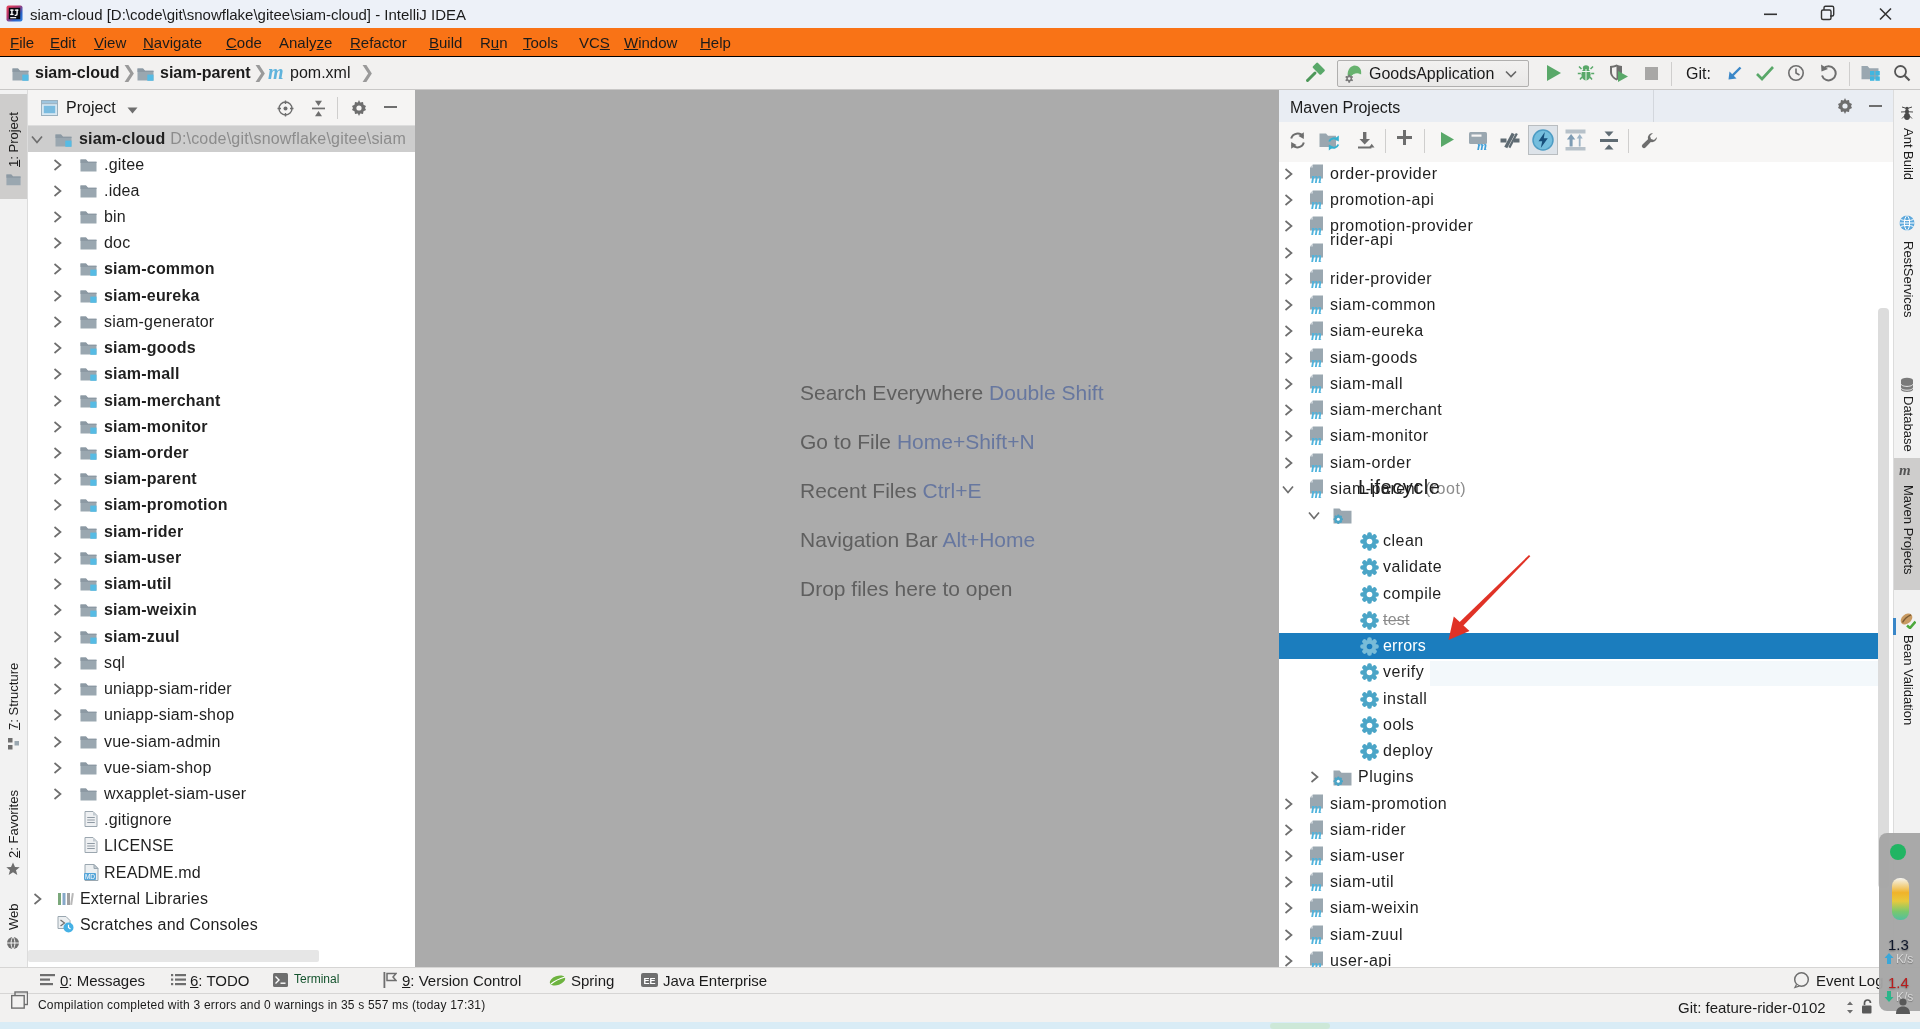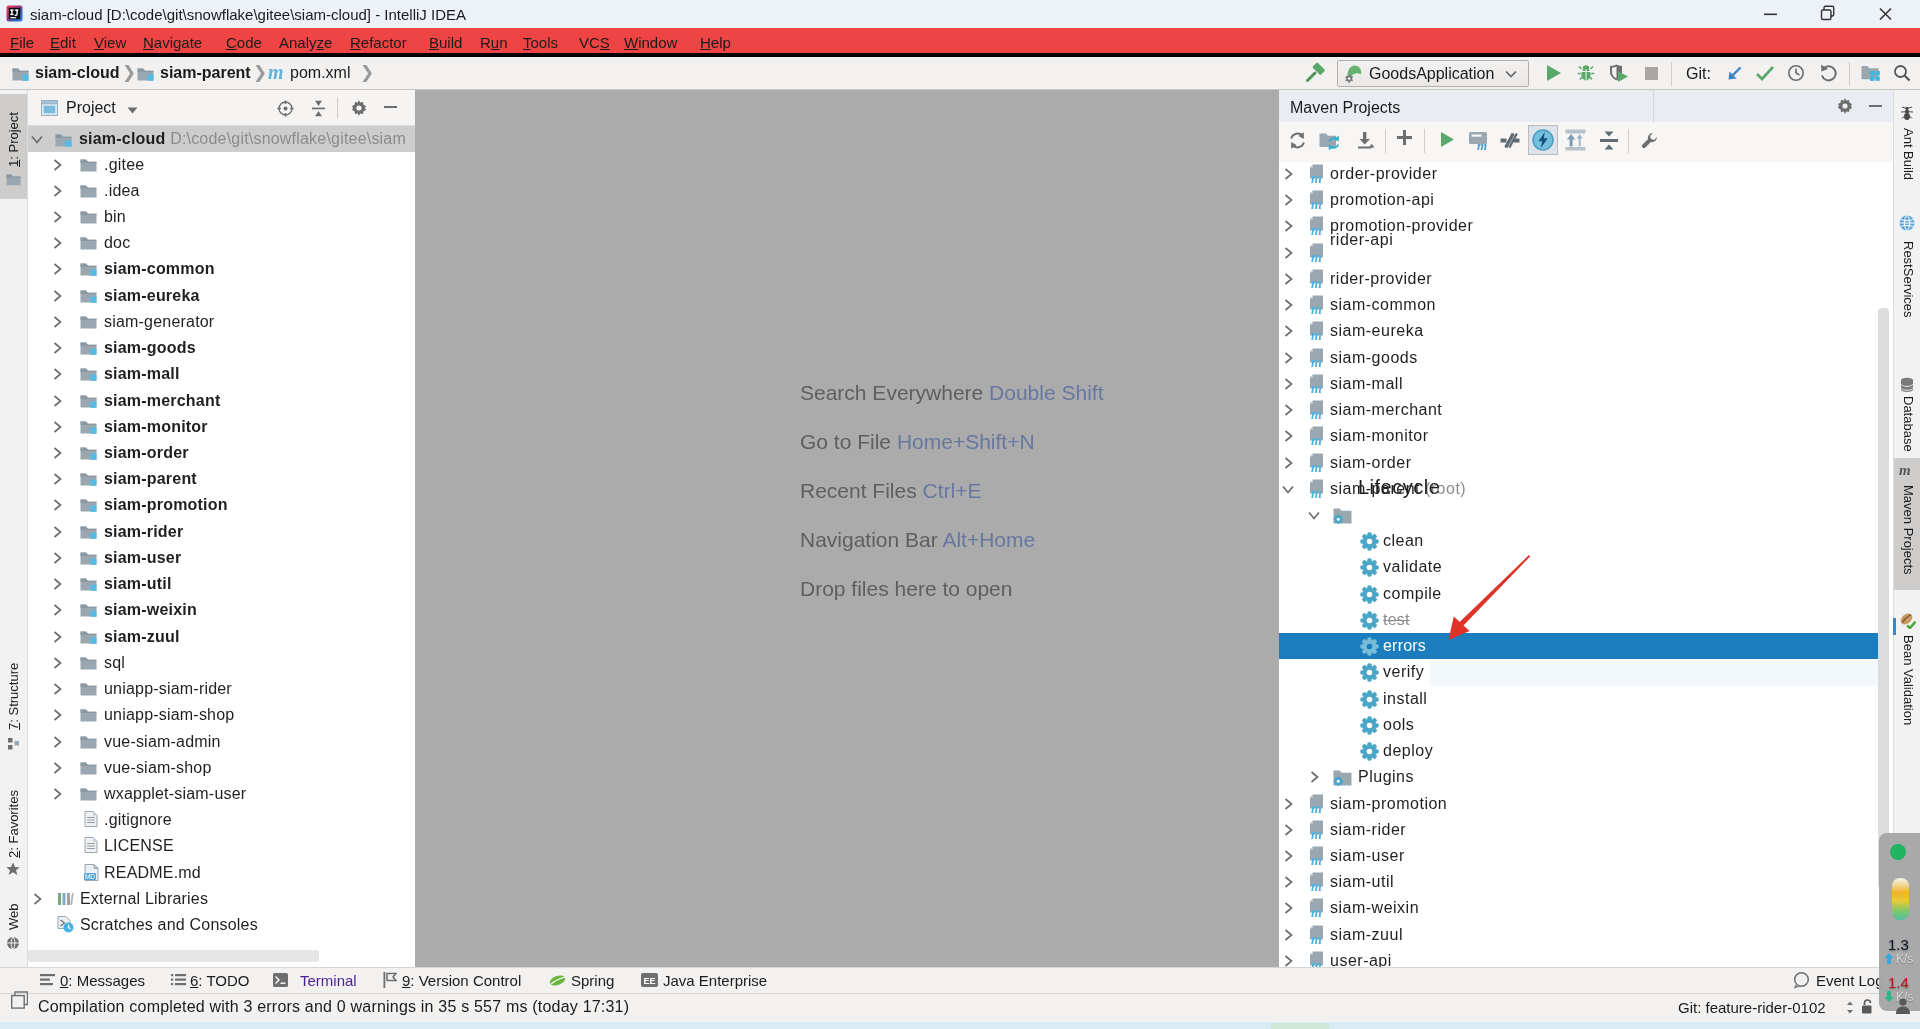--- a/index.html
+++ b/index.html
@@ -1,20 +1,20 @@
 <!DOCTYPE html>
 <html><head><meta charset="utf-8">
 <style>
 * { margin:0; padding:0; box-sizing:border-box; }
 html,body { width:1920px; height:1029px; overflow:hidden; }
 body { font-family:"Liberation Sans", sans-serif; position:relative; background:#fff; }
 .abs { position:absolute; }
 .titlebar { left:0; top:0; width:1920px; height:28px; background:#edf1f8; }
 .title-text { left:30px; top:6px; font-size:15px; color:#1b1b1b; }
-.menubar { left:0; top:28px; width:1920px; height:29px; background:#ef4444; border-bottom:4px solid #000000; font-size:15px; color:#1b1b1b; }
+.menubar { left:0; top:28px; width:1920px; height:29px; background:#f97316; border-bottom:1px solid #000000; font-size:15px; color:#1b1b1b; }
 .menubar span.mi { position:absolute; top:6px; }
 .toolbar { left:0; top:57px; width:1920px; height:33px; background:#f2f1f0; border-bottom:1px solid #c9c8c7; }
 .crumb { font-size:16px; font-weight:bold; color:#1b1b1b; position:absolute; top:64px; }
 .crumbsep { position:absolute; top:62px; color:#9a9a9a; font-size:15px; font-weight:normal; }
 .leftstrip { left:0; top:90px; width:28px; height:877px; background:#f2f2f2; border-right:1px solid #dcdcdc; }
 .rightstrip { left:1893px; top:90px; width:27px; height:877px; background:#f2f2f2; border-left:1px solid #dcdcdc; }
 .vtab { position:absolute; white-space:nowrap; font-size:13px; color:#1b1b1b; }
 .vtab-l { transform:rotate(-90deg); transform-origin:0 0; }
 .vtab-r { transform:rotate(90deg); transform-origin:0 0; }
 .projpanel { left:28px; top:90px; width:387px; height:877px; background:#fff; }
@@ -909,21 +909,21 @@
     <rect x="4" y="4.5" width="11" height="2.2" fill="#6e6e6e"></rect>
 <rect x="0" y="9" width="2.2" height="2.2" fill="#6e6e6e"></rect>
     <rect x="4" y="9" width="11" height="2.2" fill="#6e6e6e"></rect>
 </svg>
 <div class="abs" style="left:190px;top:972px;font-size:15px;color:#1b1b1b"><u>6</u>: TODO</div>
 <svg class="icon" style="left:273px;top:973px" width="15" height="14" viewBox="0 0 15 14">
 <rect x="0" y="0" width="15" height="14" rx="1.5" fill="#6e6e6e"></rect>
 <path d="M2.5 3.5 L6 7 L2.5 10.5" stroke="#fff" stroke-width="1.4" fill="none"></path>
 <rect x="7.5" y="9.5" width="5" height="1.4" fill="#fff"></rect>
 </svg>
-<div class="abs" style="left:300px;top:972px;font-size:15px;color:#4c1d95">Terminal</div>
+<div class="abs" style="left:294px;top:972px;font-size:12px;color:#14532d">Terminal</div>
 <svg class="icon" style="left:383px;top:972px" width="14" height="16" viewBox="0 0 14 16">
 <rect x="0.5" y="0" width="1.8" height="16" fill="#6e6e6e"></rect>
 <path d="M4 1.5 L13 1.5 L10 5 L13 8.5 L4 8.5 z" fill="none" stroke="#6e6e6e" stroke-width="1.5"></path>
 </svg>
 <div class="abs" style="left:402px;top:972px;font-size:15px;color:#1b1b1b"><u>9</u>: Version Control</div>
 <svg class="icon" style="left:549px;top:974px" width="17" height="13" viewBox="0 0 17 13">
 <ellipse cx="8.5" cy="6.5" rx="8" ry="4.5" transform="rotate(-20 8.5 6.5)" fill="#6db33f"></ellipse>
 <path d="M2 10 C6 6.5 11 4.5 16 3" stroke="#fff" stroke-width="1.1" fill="none"></path>
 </svg>
 <div class="abs" style="left:571px;top:972px;font-size:15px;color:#1b1b1b">Spring</div>
@@ -935,21 +935,21 @@
 <svg class="icon" style="left:1792px;top:971px" width="18" height="18" viewBox="0 0 18 18">
 <circle cx="9.5" cy="8.5" r="6.8" fill="none" stroke="#6e6e6e" stroke-width="1.5"></circle>
 <path d="M4.5 13.5 L3 16.5 L7 15.2" fill="#f2f1f0" stroke="#6e6e6e" stroke-width="1.3"></path>
 </svg>
 <div class="abs" style="left:1816px;top:972px;font-size:15px;color:#1b1b1b">Event Log</div>
 <div class="abs statusbar"></div>
 <svg class="icon" style="left:11px;top:991px" width="17" height="20" viewBox="0 0 17 20">
 <rect x="4" y="1" width="12.5" height="12.5" fill="none" stroke="#6e6e6e" stroke-width="1.4"></rect>
 <rect x="0.7" y="4.6" width="12.5" height="12.5" fill="#f2f1f0" stroke="#6e6e6e" stroke-width="1.4"></rect>
 </svg>
-<div class="abs" style="left:38px;top:998px;font-size:16px;letter-spacing:0.2px;color:#1b1b1b">Compilation completed with 3 errors and 0 warnings in 35 s 557 ms (today 17:31)</div>
+<div class="abs" style="left:38px;top:998px;font-size:12px;letter-spacing:0.2px;color:#1b1b1b">Compilation completed with 3 errors and 0 warnings in 35 s 557 ms (today 17:31)</div>
 <div class="abs" style="left:1678px;top:999px;font-size:15px;color:#1b1b1b">Git: feature-rider-0102</div>
 <svg class="icon" style="left:1845px;top:1001px" width="10" height="13" viewBox="0 0 10 13">
 <path d="M5 0.5 L8 4 H2 z M5 12.5 L8 9 H2 z" fill="#6e6e6e"></path>
 </svg>
 <svg class="icon" style="left:1861px;top:999px" width="16" height="15" viewBox="0 0 16 15">
 <rect x="1" y="6.5" width="9.5" height="8" rx="1" fill="#595959"></rect>
 <path d="M3.5 6 V4 a3 3 0 0 1 6 0" stroke="#595959" stroke-width="1.7" fill="none"></path>
 </svg>
 <div class="abs bottomstrip"></div>
 <div class="abs" style="left:1270px;top:1023px;width:60px;height:6px;background:#cde8d8;border-radius:3px"></div>

